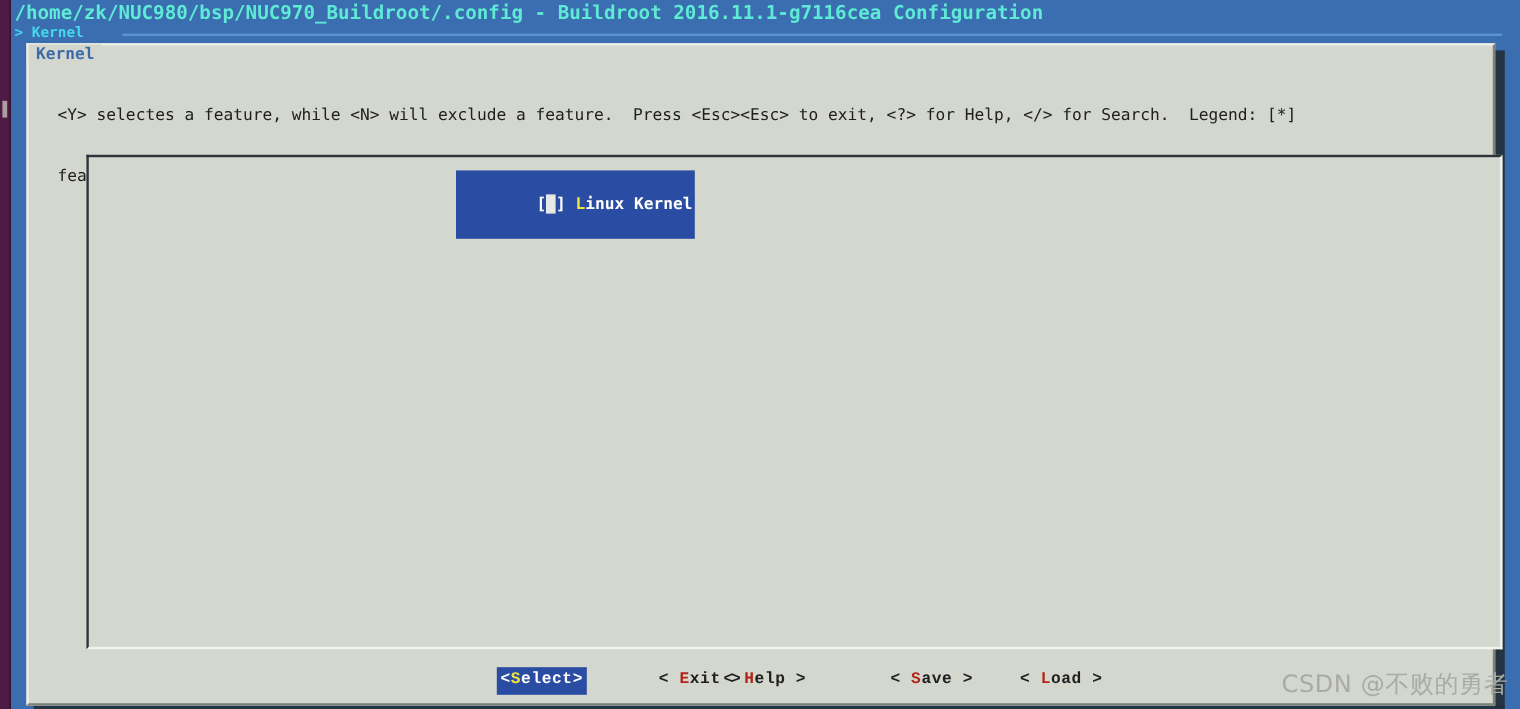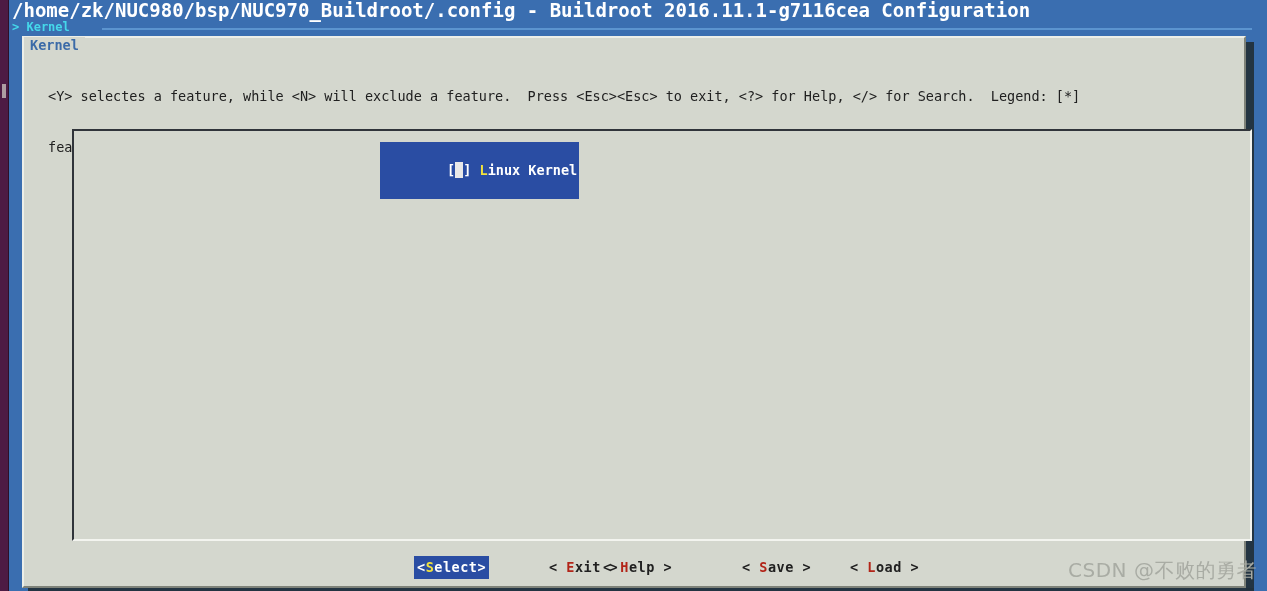--- a/index.html
+++ b/index.html
@@ -43,24 +43,24 @@
     background: #cfc9c2;
     opacity: .75;
   }
 
   
   .title-line {
     position: absolute;
     left: 12px;
     top: 2px;
     white-space: pre;
-    color: #ffffff;
+    color: #5eead4;
     font-weight: bold;
     letter-spacing: 0px;
-    font-size: 19px;
+    font-size: 16px;
   }
 
   
   .breadcrumb-row {
     position: absolute;
     left: 12px;
     top: 19px;
     width: 1250px;
     height: 18px;
   }
@@ -195,20 +195,21 @@
   .btn {
     position: absolute;
     top: 0;
     white-space: pre;
     font-size: 13.5px;
     line-height: 20px;
     font-weight: bold;
     padding: 1px 3px 2px 3px;
     color: #202020;
     letter-spacing: 0.5px;
+    font-family: Liberation Mono, monospace;
   }
   .btn.active {
     background: #2a4da3;
     color: #ffffff;
   }
   .btn.active .hot { color: #f2e33c; }
   .btn .hot { color: #b22418; }
   .btn .brk { color: #202020; }
   .btn.active .brk { color: #ffffff; }
 

